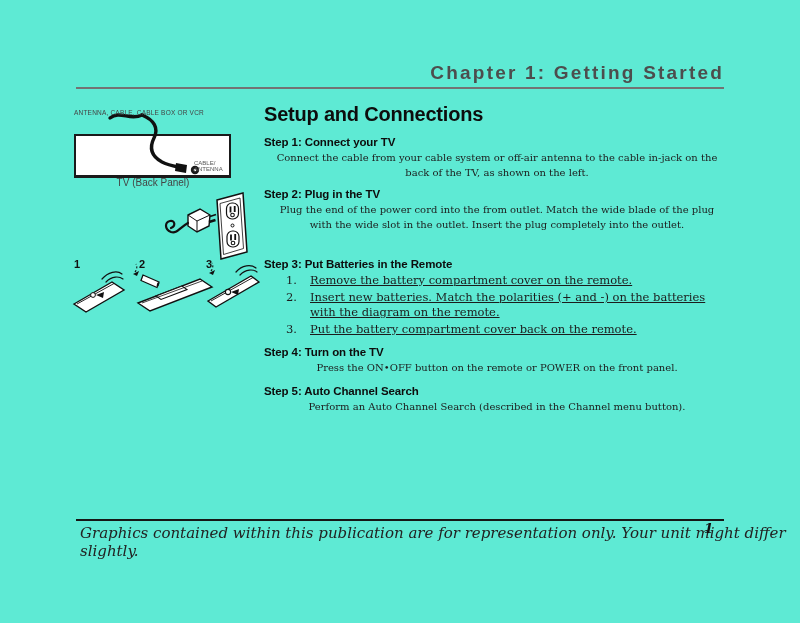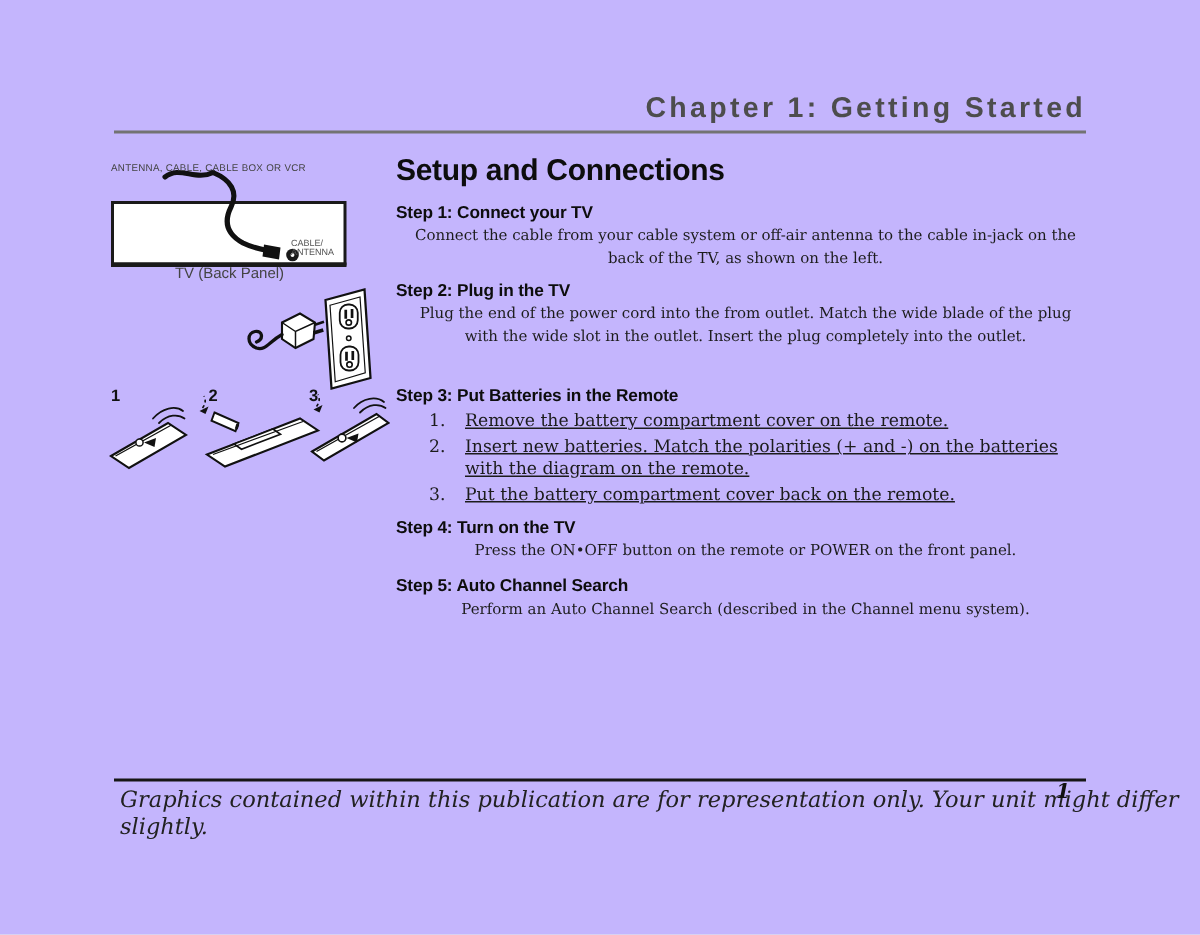--- a/index.html
+++ b/index.html
@@ -1,16 +1,16 @@
 <!DOCTYPE html>
 <html><head>
 <meta charset="utf-8">
 <style>
   html,body{margin:0;padding:0;background:#e8e8e8;}
-  #page{position:relative;width:800px;height:623px;background:#c4b5fd;overflow:hidden;
+  #page{position:relative;width:800px;height:623px;background:#5eead4;overflow:hidden;
         font-family:"Liberation Sans",sans-serif;}
   
   .chapter-title{position:absolute;top:62px;right:76px;font-size:19px;font-weight:bold;
         color:#4d4d4d;letter-spacing:2.2px;white-space:nowrap;}
   .header-rule{position:absolute;left:76px;top:87px;width:648px;height:2px;background:#737373;}
   
   .lbl{position:absolute;color:#3a3a3a;}
   .antenna-label{left:74px;top:109px;font-size:6.5px;letter-spacing:.2px;color:#444;}
   .jack-label{left:194px;top:160px;font-size:6px;line-height:6px;color:#555;}
   .tv-caption{left:75px;top:177px;width:156px;text-align:center;font-size:10px;color:#444;}
@@ -153,21 +153,21 @@
       </div>
     </div>
 
     <div class="step s4">
       <h2>Step 4: Turn on the TV</h2>
       <p class="body-gap">Press the ON•OFF button on the remote or POWER on the front panel.</p>
     </div>
 
     <div class="step s5">
       <h2>Step 5: Auto Channel Search</h2>
-      <p class="body-gap"><span>Perform an </span><span class="it">Auto Channel Search</span><span> (described in the </span><span class="it">Channel</span><span> menu system).</span></p>
+      <p class="body-gap"><span>Perform an </span><span class="it">Auto Channel Search</span><span> (described in the </span><span class="it">Channel</span><span> menu button).</span></p>
     </div>
   </div>
 
   <div class="footer-rule"></div>
   <div class="footer-note">Graphics contained within this publication are for representation only. Your unit might differ slightly.</div>
   <div class="page-num">1</div>
 
 </div>
 
 </body></html>

